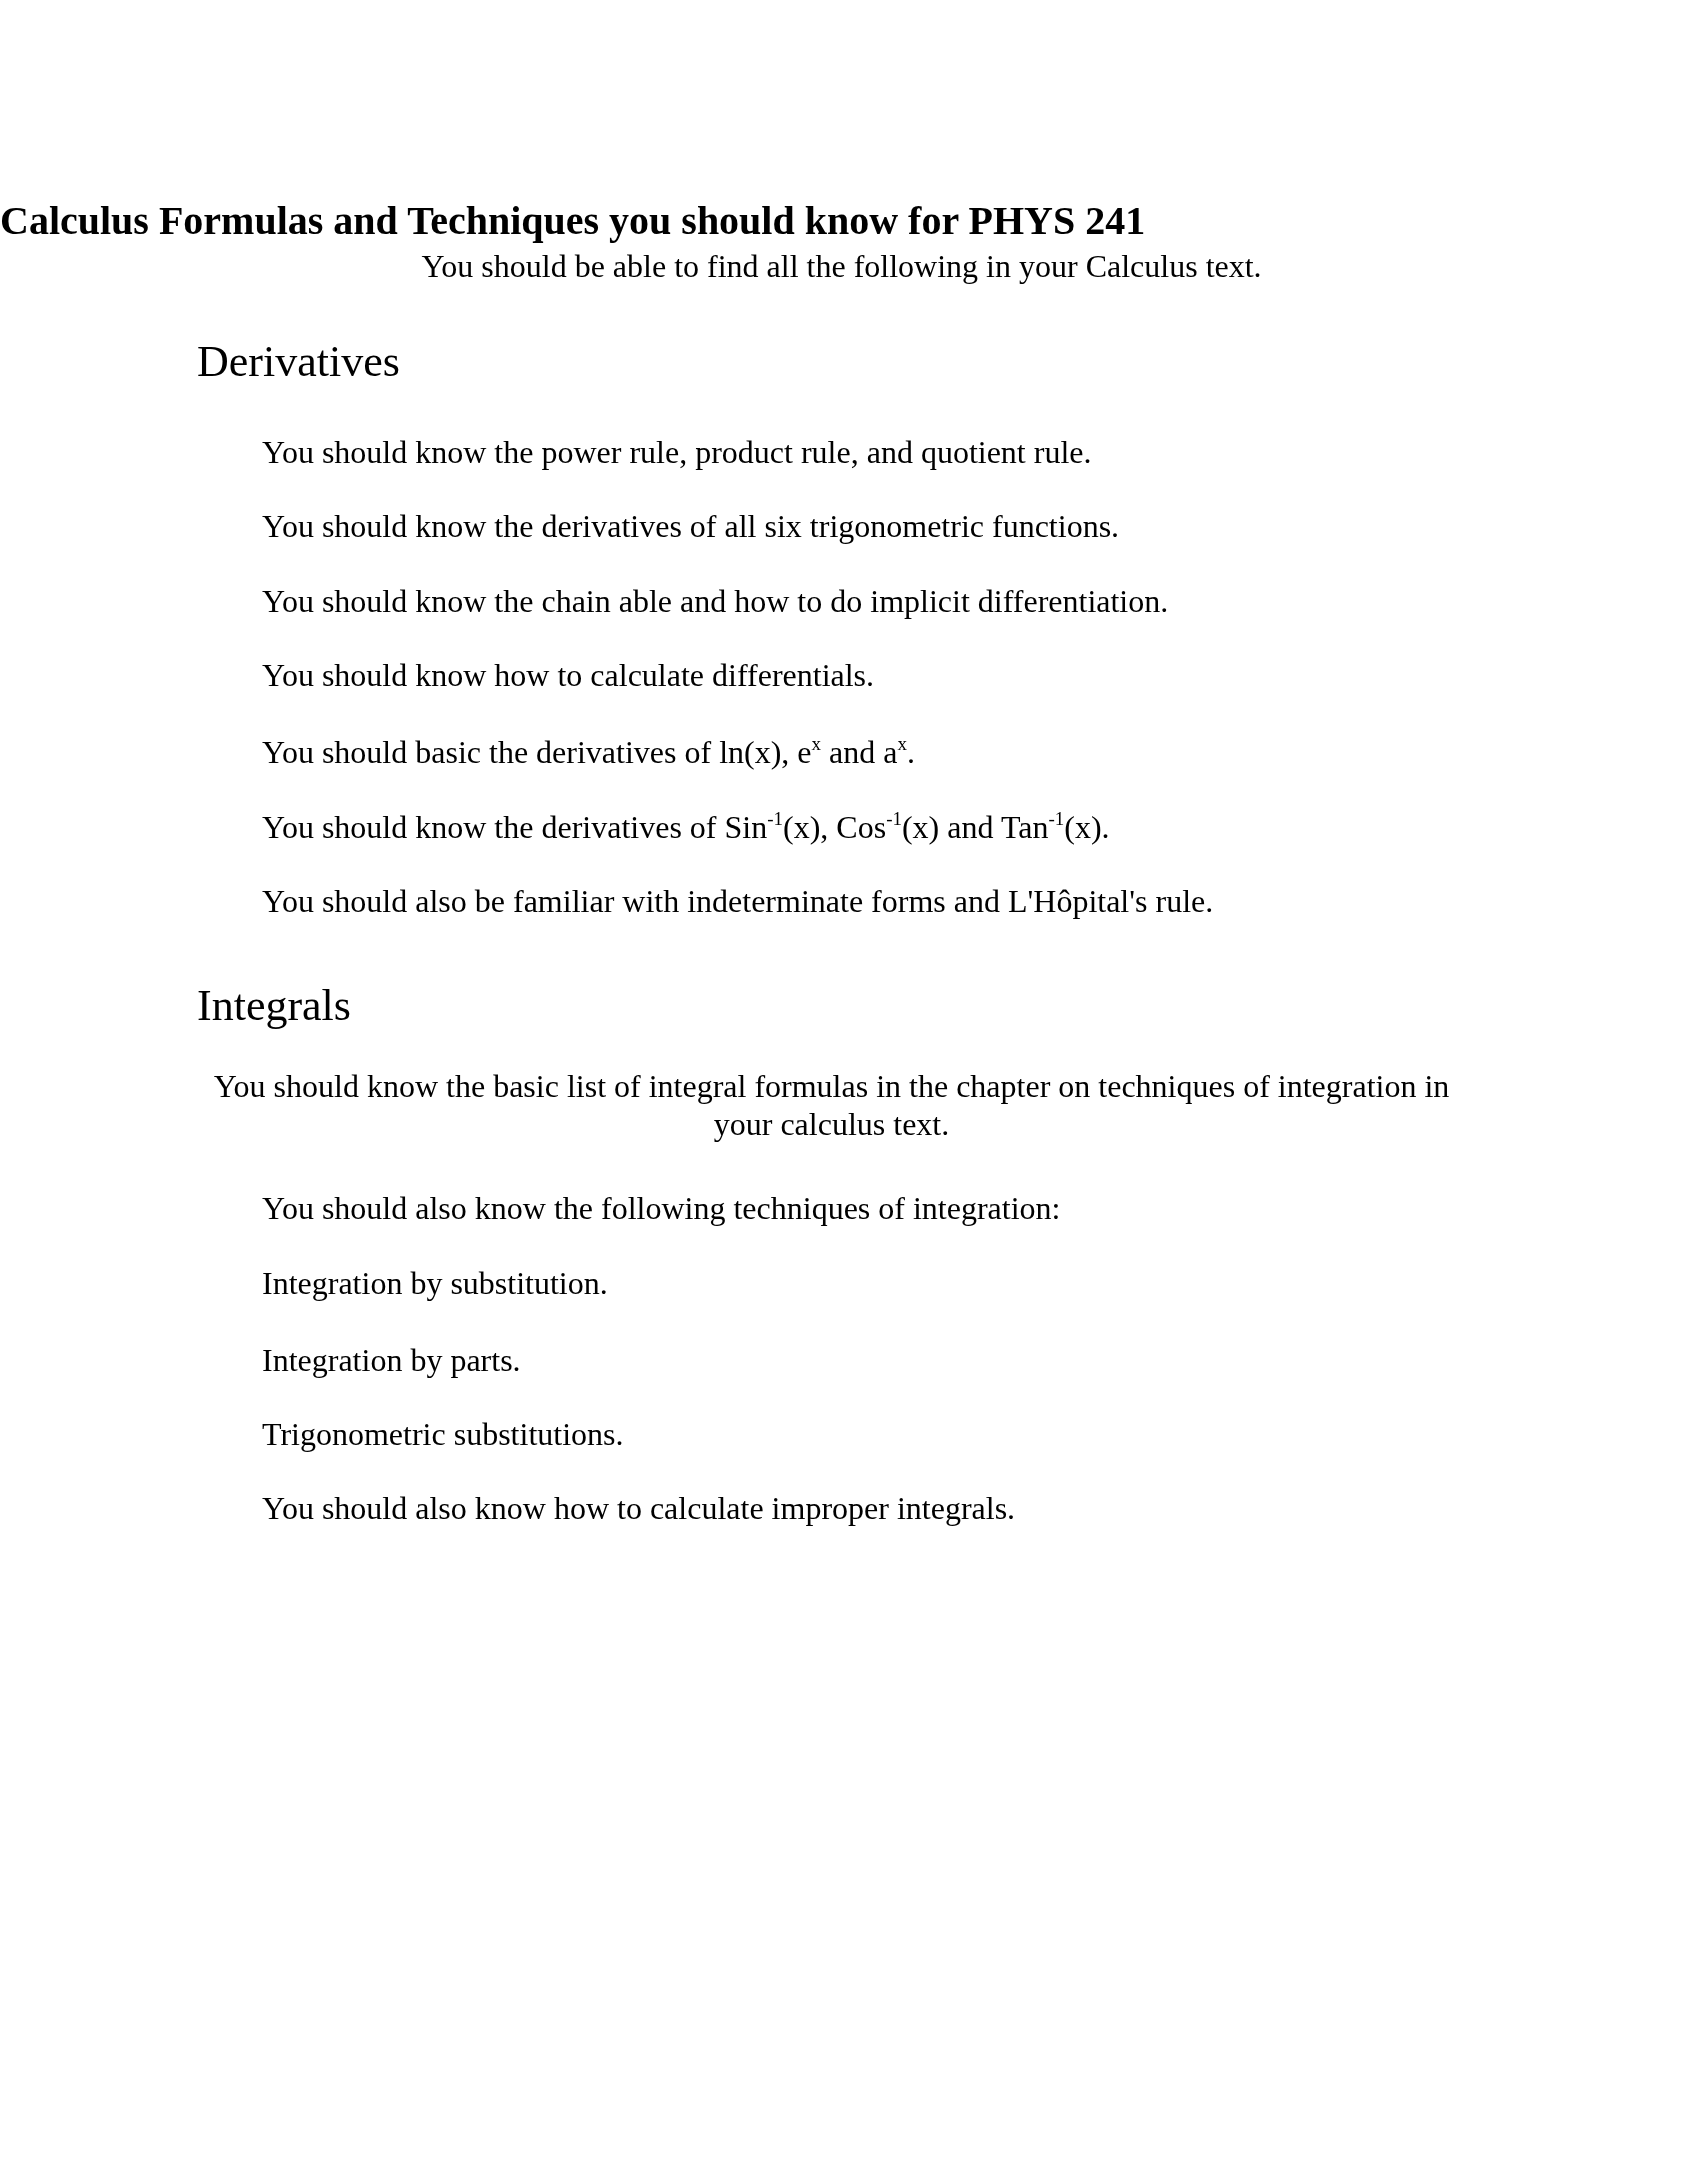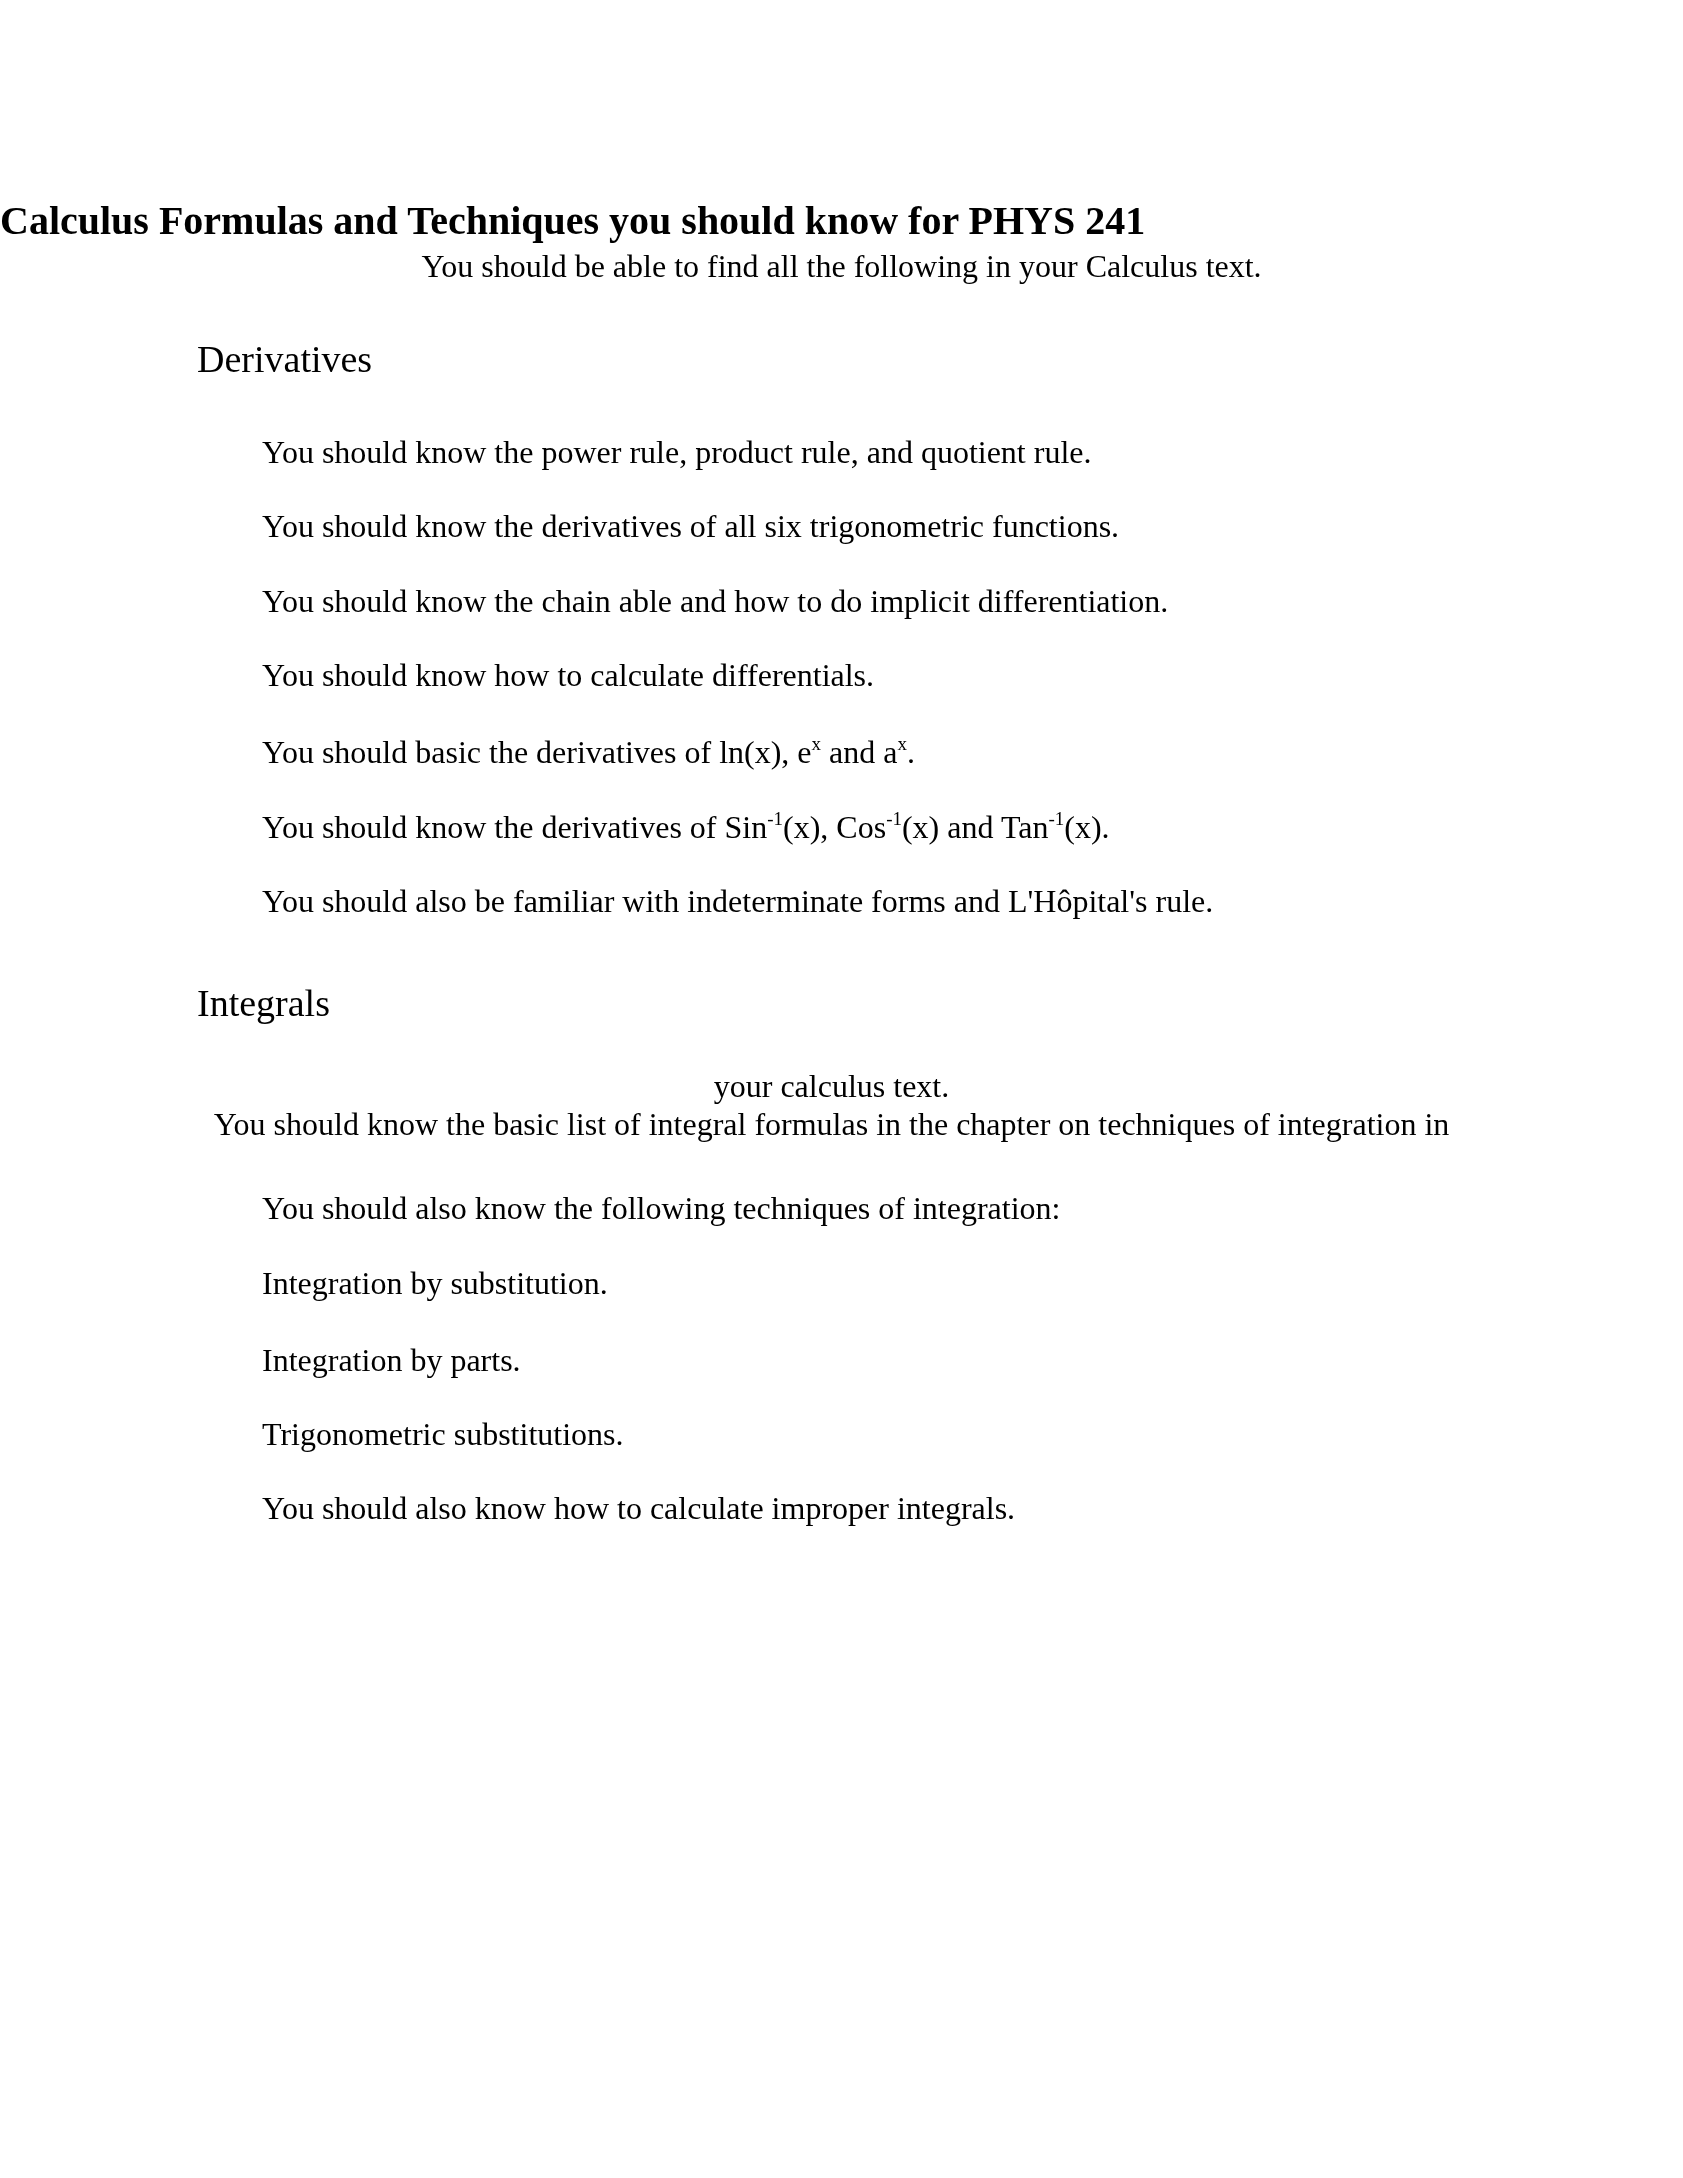--- a/index.html
+++ b/index.html
@@ -1,21 +1,21 @@
 <!DOCTYPE html>
 <html><head>
 <meta charset="utf-8">
 <style>
   html, body { margin: 0; padding: 0; background: #ffffff; }
   body { width: 1683px; height: 2178px; position: relative; overflow: hidden;
          font-family: "Liberation Serif", "DejaVu Serif", serif; color: #000; }
   .abs { position: absolute; white-space: nowrap; line-height: 1; }
   .title { left: 0; width: 1683px; top: 201px; font-size: 40px; font-weight: bold; }
   .subtitle { left: 0; width: 1683px; text-align: center; top: 250px; font-size: 32px; }
-  .heading { left: 197px; font-size: 38px; }
+  .heading { left: 197px; font-size: 44px; }
   .line { left: 262px; font-size: 32px; margin-top: 8px; }
   .para { left: 197px; width: 1269px; text-align: center; font-size: 32px; white-space: normal; line-height: 38px; }
   sup { font-size: 19px; vertical-align: 0; position: relative; top: -13px; }
 </style>
 </head>
 <body>
 
 <div>
   <div class="abs title">Calculus Formulas and Techniques you should know for PHYS 241</div>
   <div class="abs subtitle">You should be able to find all the following in your Calculus text.</div>
@@ -26,22 +26,22 @@
   <div class="abs line" style="top:502px">You should know the derivatives of all six trigonometric functions.</div>
   <div class="abs line" style="top:577px">You should know the chain able and how to do implicit differentiation.</div>
   <div class="abs line" style="top:651px">You should know how to calculate differentials.</div>
   <div class="abs line" style="top:728px"><span>You should basic the derivatives of ln(x), e</span><sup>x</sup><span> and a</span><sup>x</sup><span>.</span></div>
   <div class="abs line" style="top:803px"><span>You should know the derivatives of Sin</span><sup>-1</sup><span>(x), Cos</span><sup>-1</sup><span>(x) and Tan</span><sup>-1</sup><span>(x).</span></div>
   <div class="abs line" style="top:877px">You should also be familiar with indeterminate forms and L'Hôpital's rule.</div>
 
   <div class="abs heading" style="top:984px">Integrals</div>
 
   <div class="abs para" style="top:1067px">
+    <div>You should know the basic list of integral formulas in the chapter on techniques of integration in</div>
     <div>your calculus text.</div>
-    <div>You should know the basic list of integral formulas in the chapter on techniques of integration in</div>
   </div>
 
   <div class="abs line" style="top:1184px">You should also know the following techniques of integration:</div>
   <div class="abs line" style="top:1259px">Integration by substitution.</div>
   <div class="abs line" style="top:1336px">Integration by parts.</div>
   <div class="abs line" style="top:1410px">Trigonometric substitutions.</div>
   <div class="abs line" style="top:1484px">You should also know how to calculate improper integrals.</div>
 </div>
 
 

